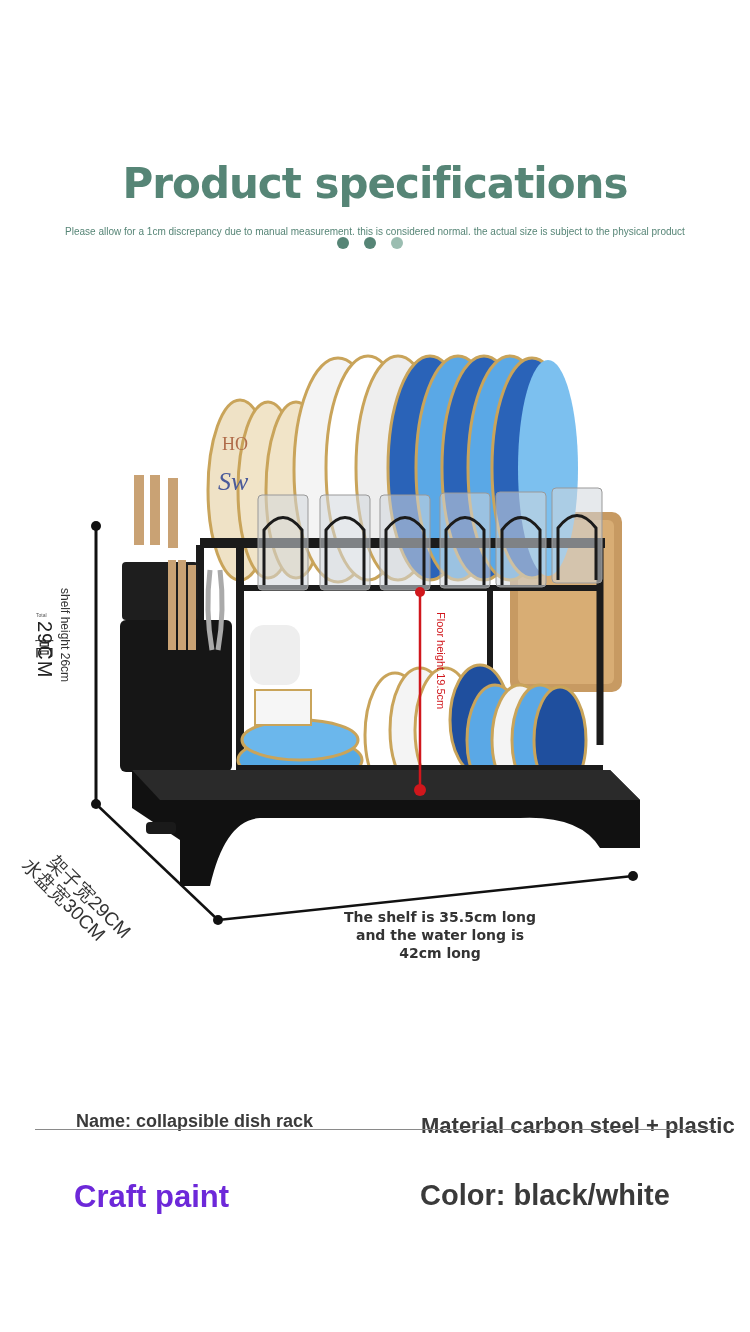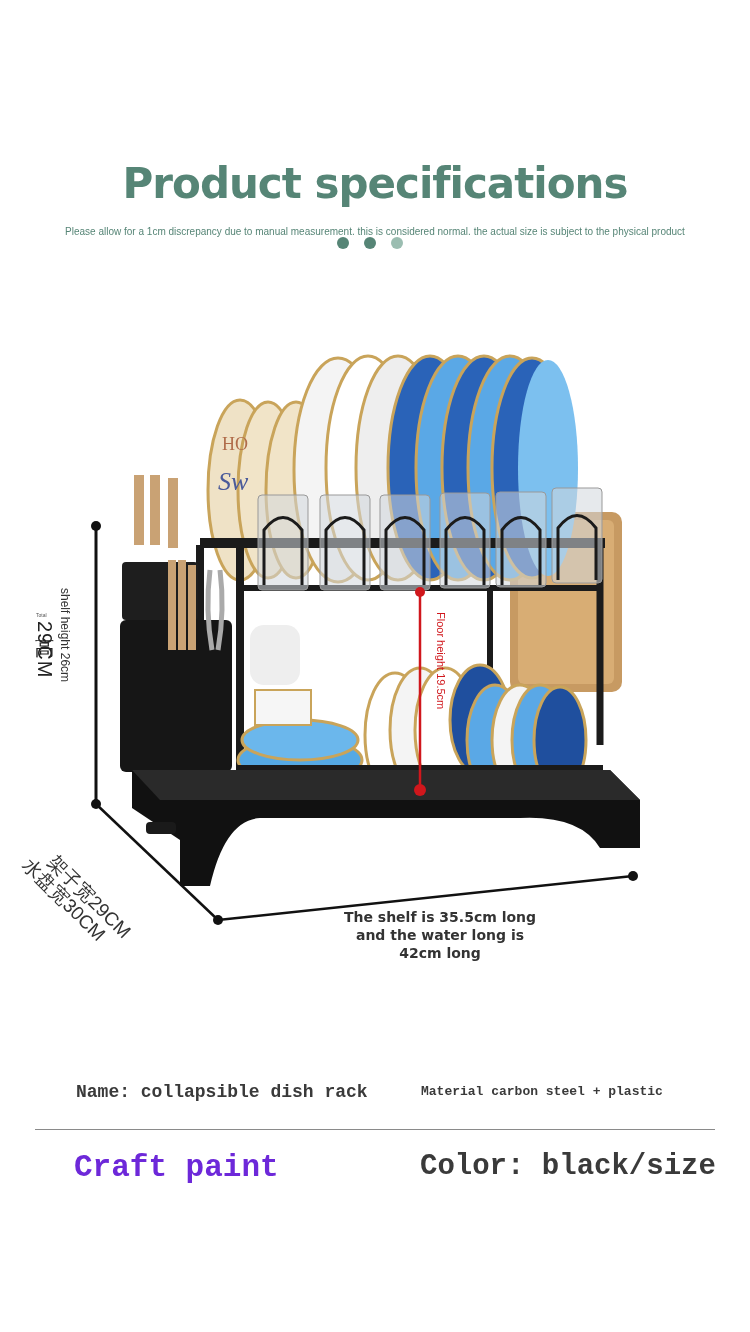--- a/index.html
+++ b/index.html
@@ -33,24 +33,24 @@
     position: absolute; left: 58px; top: 852px; transform: rotate(45deg); transform-origin: 0 0;
     font-family: "Liberation Sans", sans-serif; font-size: 19px; line-height: 20px; color: #333;
     white-space: nowrap;
   }
   .length-label {
     position: absolute; left: 340px; top: 908px; width: 200px; text-align: center;
     font-family: "DejaVu Sans", sans-serif; font-weight: bold; font-size: 14px; line-height: 18px; color: #333;
   }
 
   .spec {
-    position: absolute; font-family: Liberation Mono, monospace; font-weight: bold; color: #3a3a3a; white-space: nowrap;
+    position: absolute; font-family: Liberation Sans, sans-serif; font-weight: bold; color: #3a3a3a; white-space: nowrap; margin-top: 29px;
   }
   .spec-name { left: 76px; top: 1082px; font-size: 18px; }
-  .spec-material { left: 421px; top: 1084px; font-size: 13px; }
+  .spec-material { left: 421px; top: 1084px; font-size: 22px; }
   .divider { position: absolute; left: 35px; top: 1129px; width: 680px; height: 1px; background: #8a8a8a; }
   .spec-craft { left: 74px; top: 1150px; font-size: 31px; color: #6d28d9; }
   .spec-color { left: 420px; top: 1150px; font-size: 29px; color: #3a3a3a; }
 </style>
 </head>
 <body>
 
 <div class="title">Product specifications</div>
 <div class="subtitle">Please allow for a 1cm discrepancy due to manual measurement. this is considered normal. the actual size is subject to the physical product</div>
 <div class="dots">
@@ -175,13 +175,13 @@
   <div>架子宽29CM</div>
   <div style="margin-left:-16px">水盘宽30CM</div>
 </div>
 
 <div class="length-label">The shelf is 35.5cm long and the water long is 42cm long</div>
 
 <div class="spec spec-name">Name: collapsible dish rack</div>
 <div class="spec spec-material">Material carbon steel + plastic</div>
 <div class="divider"></div>
 <div class="spec spec-craft">Craft paint</div>
-<div class="spec spec-color">Color: black/size</div>
+<div class="spec spec-color">Color: black/white</div>
 
 </body></html>

